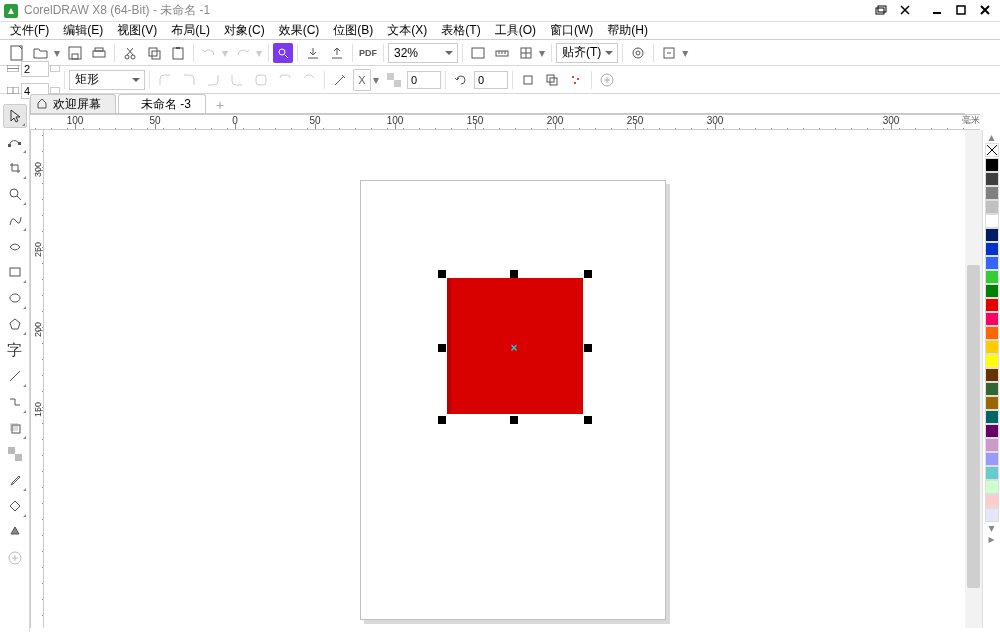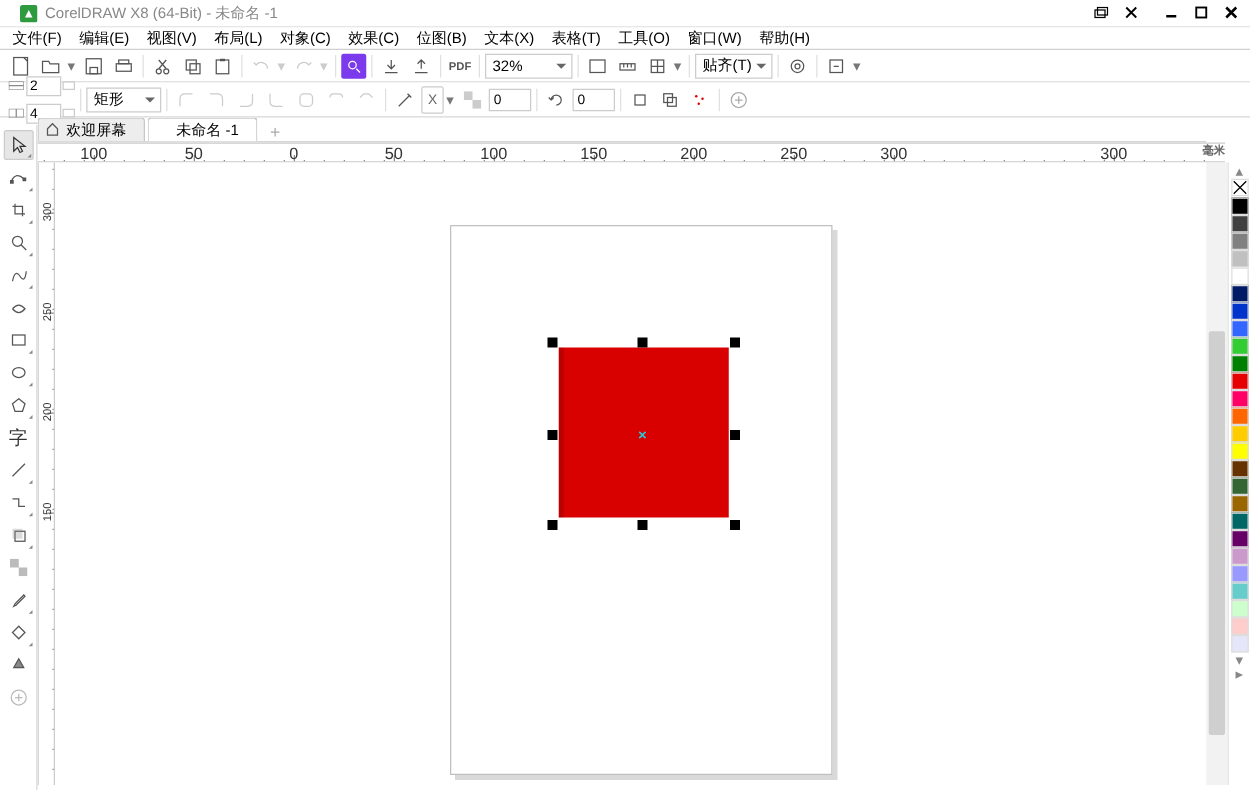--- a/index.html
+++ b/index.html
@@ -4,21 +4,21 @@
   <style>
     * { margin: 0; padding: 0; box-sizing: border-box; }
     body {
       width: 1000px; height: 632px; overflow: hidden;
       font-family: "Microsoft YaHei", "SimSun", Arial, sans-serif;
       font-size: 12px; background: #fff; color: #000;
       position: relative;
     }
     
     .titlebar {
-      height: 22px; display: flex; align-items: center; padding: 0 16px;
+      height: 22px; display: flex; align-items: center; padding: 0 4px;
       background: #fff; border-bottom: 1px solid #e0e0e0;
       position: absolute; top: 0; left: 0; right: 0;
     }
     .titlebar .logo {
       width: 14px; height: 14px; margin-right: 6px;
       display: inline-flex; align-items: center; justify-content: center;
     }
     .titlebar .title { color: #888; font-size: 12px; }
     .winctrls { position: absolute; top: 2px; right: 4px; display: flex; gap: 10px; }
     .winctrls .wc-pair { display: flex; gap: 2px; }
@@ -101,22 +101,22 @@
       color:#aaa; font-size:14px; margin-left:4px;
     }
     
     .ruler-h {
       position: absolute; top: 114px; left: 30px; right: 20px; height: 16px;
       background: #fff; border-top:1px solid #ccc; border-bottom:1px solid #ccc;
       font-size: 9px; color:#333; overflow:hidden;
     }
     .rulct { position:absolute; top:0; left:0; right:0; bottom:0; }
     .tick { position:absolute; top: 9px; width:1px; height:7px; background:#888; }
-    .tickn { position:absolute; top: 0; font-size: 13px; transform: translateX(-50%); }
-    .ruler-unit { position:absolute; top: 114px; right: 20px; font-size:9px; color:#666;font-weight:bold; }
+    .tickn { position:absolute; top: 0; font-size: 10px; transform: translateX(-50%); }
+    .ruler-unit { position:absolute; top: 114px; right: 20px; font-size:9px; color:#666; }
     .ruler-v {
       position: absolute; top: 130px; bottom: 4px; left: 30px; width: 14px;
       background: #fff; border-left:1px solid #ccc; border-right:1px solid #ccc;
       font-size:9px; color:#333; overflow:hidden;
     }
     .vtick { position:absolute; left:7px; height:1px; width:7px; background:#888; }
     .vtickn { position:absolute; left:0; font-size:9px; transform: translateY(-50%) rotate(-90deg); transform-origin: center; width:14px; text-align:center;}
     
     .toolbox {
       position: absolute; top: 100px; bottom: 0; left: 0; width: 30px;
@@ -171,21 +171,21 @@
     .vscroll {
       position:absolute; top: 130px; right: 18px; width: 17px; bottom: 4px;
       background:#f2f2f2;
     }
     .vscroll .thumb {
       position:absolute; top:135px; bottom:40px; left:2px; right:2px;
       background:#cfcfcf; border-radius:2px;
     }
     
     .zoom-combo { width: 70px; }
-    .shape-combo { width: 60px; }
+    .shape-combo { width: 76px; }
     .tb-flex { display: inline-flex; align-items: center; gap: 2px; }
     .nudge-box { width: 34px; height:18px; border:1px solid #ccc; display:inline-flex; align-items:center; padding:0 3px; font-size:11px; }
   </style>
 </head>
 <body>
 
 <div class="titlebar">
   <span class="logo">
     <svg width="14" height="14">
         <rect width="14" height="14" fill="#2e9b3f" rx="2"></rect>
@@ -483,21 +483,21 @@
 </div>
 
 <div class="doctabs">
   <div class="doctab">
     <span class="home-ic"><svg width="12" height="12">
           <path d="M2 6 L6 2 L10 6 L10 11 L2 11 Z" fill="none" stroke="#555"></path>
         </svg></span>
     <span>欢迎屏幕</span>
   </div>
   <div class="doctab active">
-    <span>未命名 -1</span>
+    <span>未命名 -3</span>
   </div>
   <div class="add-tab">+</div>
 </div>
 
 <div class="ruler-h">
   <div class="rulct" id="rulh">
       <div class="tick" style="left: 45px;"></div>
       <div class="tickn" style="left: 45px;">100</div>
       <div class="tick" style="left: 125px;"></div>
       <div class="tickn" style="left: 125px;">50</div>

